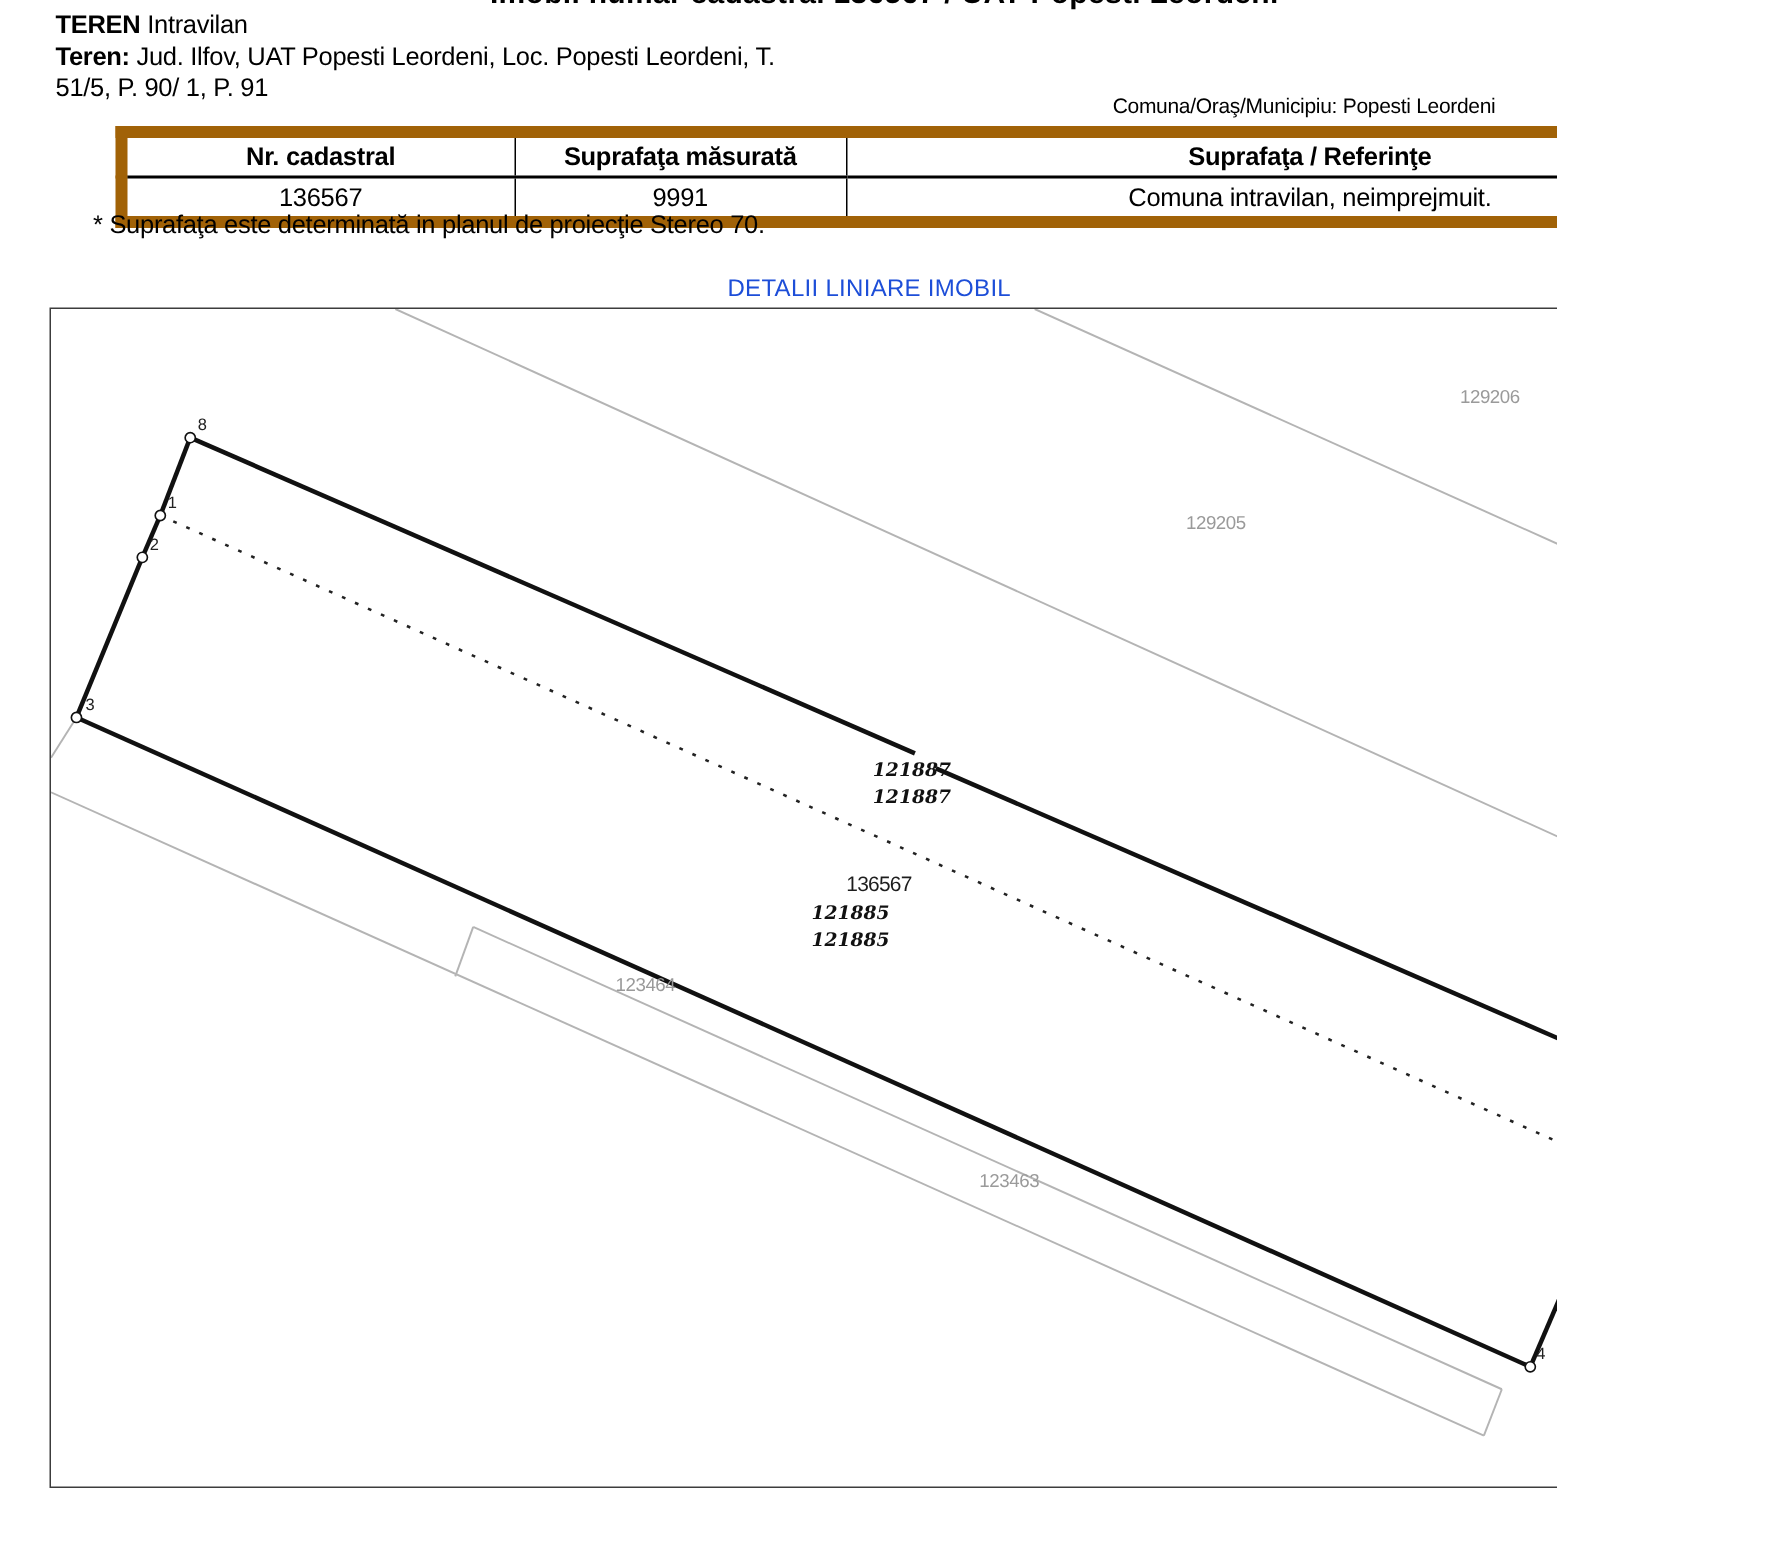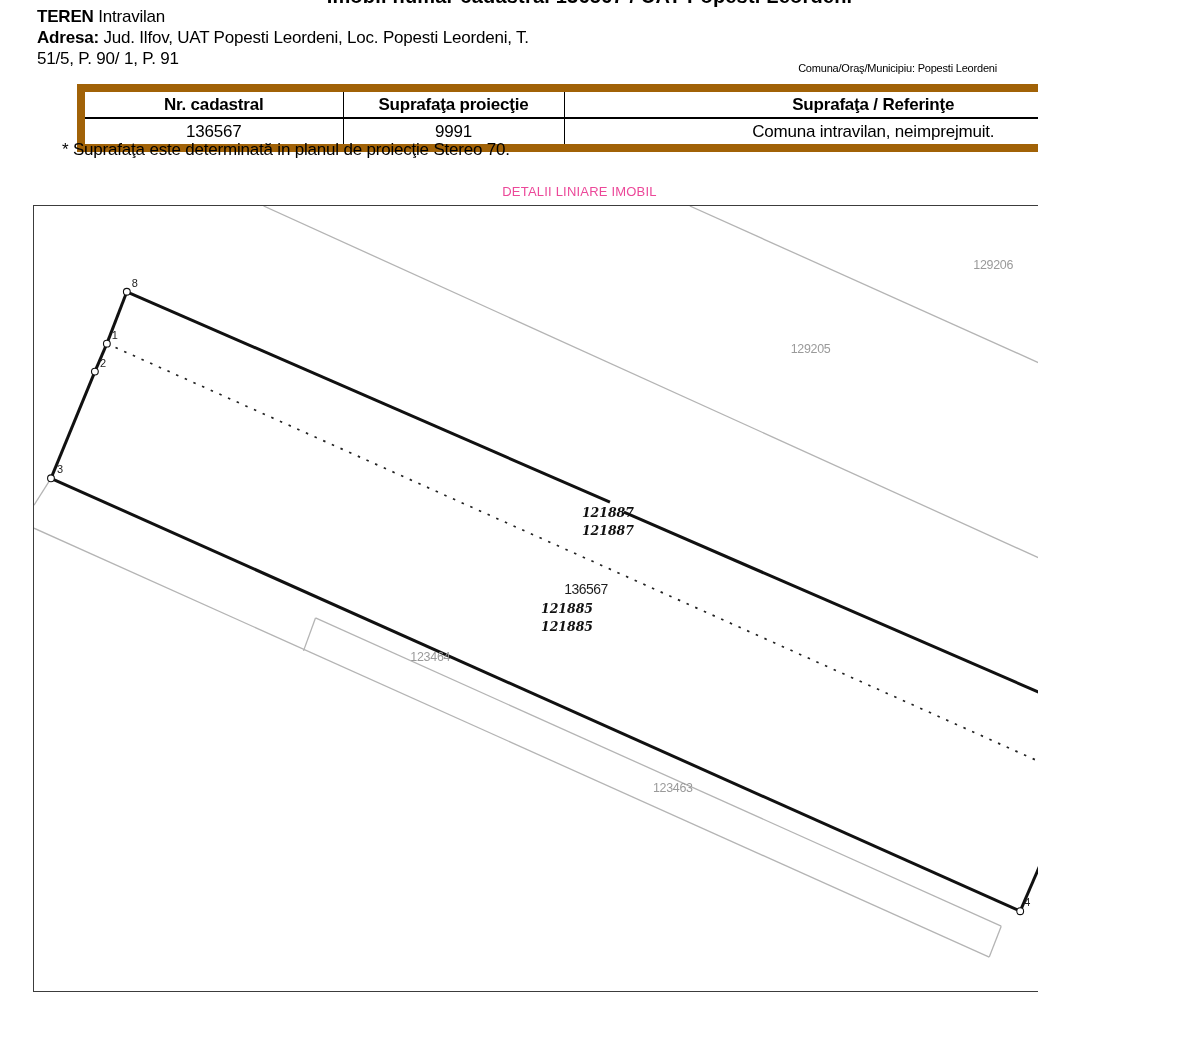--- a/index.html
+++ b/index.html
@@ -5,31 +5,31 @@
   html,body{margin:0;padding:0;background:#ffffff;}
   #page{
     position:relative;width:992px;height:1044px;background:#ffffff;overflow:hidden;
     font-family:"Liberation Sans","DejaVu Sans",sans-serif;color:#000;padding-left:46px;
   }
   
   #title-clip{position:absolute;top:0;left:0;width:1179px;height:9px;overflow:hidden;}
   #title-clip .t{margin-top:-15px;text-align:center;font-size:20px;font-weight:bold;letter-spacing:.2px;}
   .hdr-line{position:absolute;left:37px;font-size:17px;letter-spacing:-0.2px;white-space:nowrap;}
   .hdr-line b{font-weight:bold;}
-  #comuna{position:absolute;right:41px;top:62px;font-size:11px;letter-spacing:-0.2px;margin-left:40px;}
+  #comuna{position:absolute;right:41px;top:62px;font-size:14px;letter-spacing:-0.2px;margin-left:40px;}
   
   #cad-table{position:absolute;left:33px;top:84px;width:1105px;border-collapse:collapse;table-layout:fixed;}
   #cad-table td,#cad-table th{border:1.6px solid #000;text-align:center;vertical-align:middle;
     font-size:17px;letter-spacing:-0.2px;padding:0;height:25px;}
   #cad-table th{font-weight:bold;border-bottom-width:2.2px;}
   #cad-table{border:8px solid #a16207;margin-left:44px;}
   col.c1{width:262px;} col.c2{width:221px;} col.c3{width:622px;}
   #footnote{position:absolute;left:62px;top:140px;font-size:17px;letter-spacing:-0.2px;}
   #map-title{position:absolute;left:33px;top:184px;width:1093px;text-align:center;
-    font-size:13px;letter-spacing:0.2px;color:#ec4899;}
+    font-size:16px;letter-spacing:0.2px;color:#1d4ed8;}
   
   #map-box{position:absolute;left:33px;top:205px;width:1093px;height:787px;
     border:1.6px solid #3c3c3c;background:#fff;box-sizing:border-box;}
   #map-svg{position:absolute;left:0;top:0;width:100%;height:100%;}
   .edge{stroke:#111;stroke-width:3;stroke-linecap:butt;fill:none;}
   .dashed{stroke:#222;stroke-width:1.7;stroke-dasharray:2.5 7;fill:none;}
   .nline{stroke:#b4b4b4;stroke-width:1.3;fill:none;}
   .npoly{stroke:#b4b4b4;stroke-width:1.3;fill:none;}
   .vtx{fill:#fff;stroke:#111;stroke-width:1.1;}
   .vnum{font-family:"Liberation Sans",sans-serif;font-size:11px;fill:#222;letter-spacing:-0.5px;}
@@ -41,36 +41,36 @@
 <body>
 
 <div id="page">
 
   <div id="title-clip">
     <div class="t">Imobil numar cadastral 136567 / UAT Popesti Leordeni</div>
   </div>
 
   <div class="hdr-line" style="top:7px;"><b>TEREN</b><span> Intravilan</span></div>
 
-  <div class="hdr-line" style="top:28px;"><b>Adresa:</b><span> Jud. Ilfov, UAT Popesti Leordeni, Loc. Popesti Leordeni, T.</span></div>
+  <div class="hdr-line" style="top:28px;"><b>Teren:</b><span> Jud. Ilfov, UAT Popesti Leordeni, Loc. Popesti Leordeni, T.</span></div>
 
   <div class="hdr-line" style="top:49px;">51/5, P. 90/ 1, P. 91</div>
 
   <div id="comuna">Comuna/Oraş/Municipiu: Popesti Leordeni</div>
 
   <table id="cad-table">
     <colgroup>
         <col class="c1">
         <col class="c2">
         <col class="c3">
       </colgroup>
     <tbody>
         <tr>
       <th>Nr. cadastral</th>
-      <th>Suprafaţa proiecţie</th>
+      <th>Suprafaţa măsurată</th>
       <th>Suprafaţa / Referinţe</th>
     </tr>
     <tr>
       <td>136567</td>
       <td>9991</td>
       <td>Comuna intravilan, neimprejmuit.</td>
     </tr>
   </tbody>
     </table>
 

